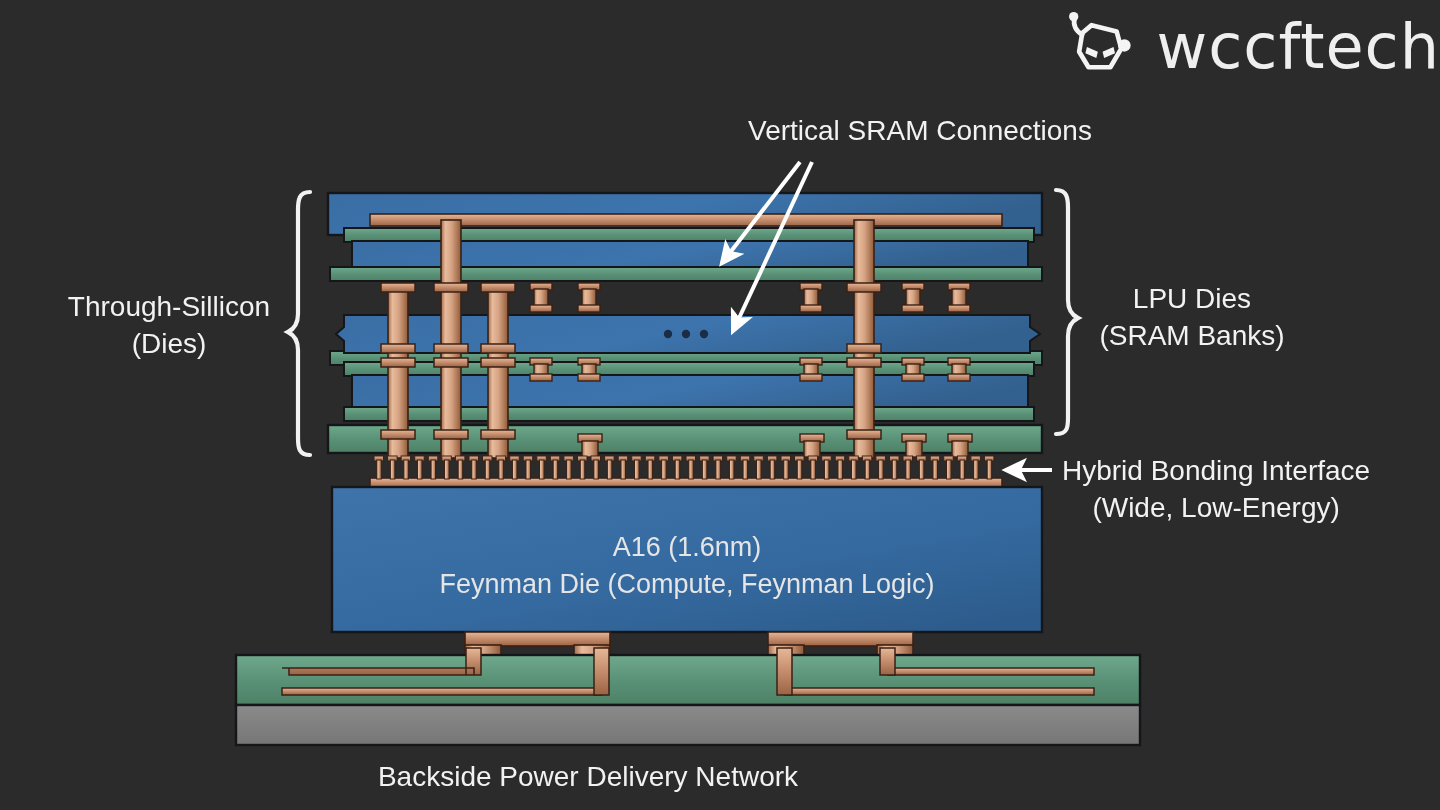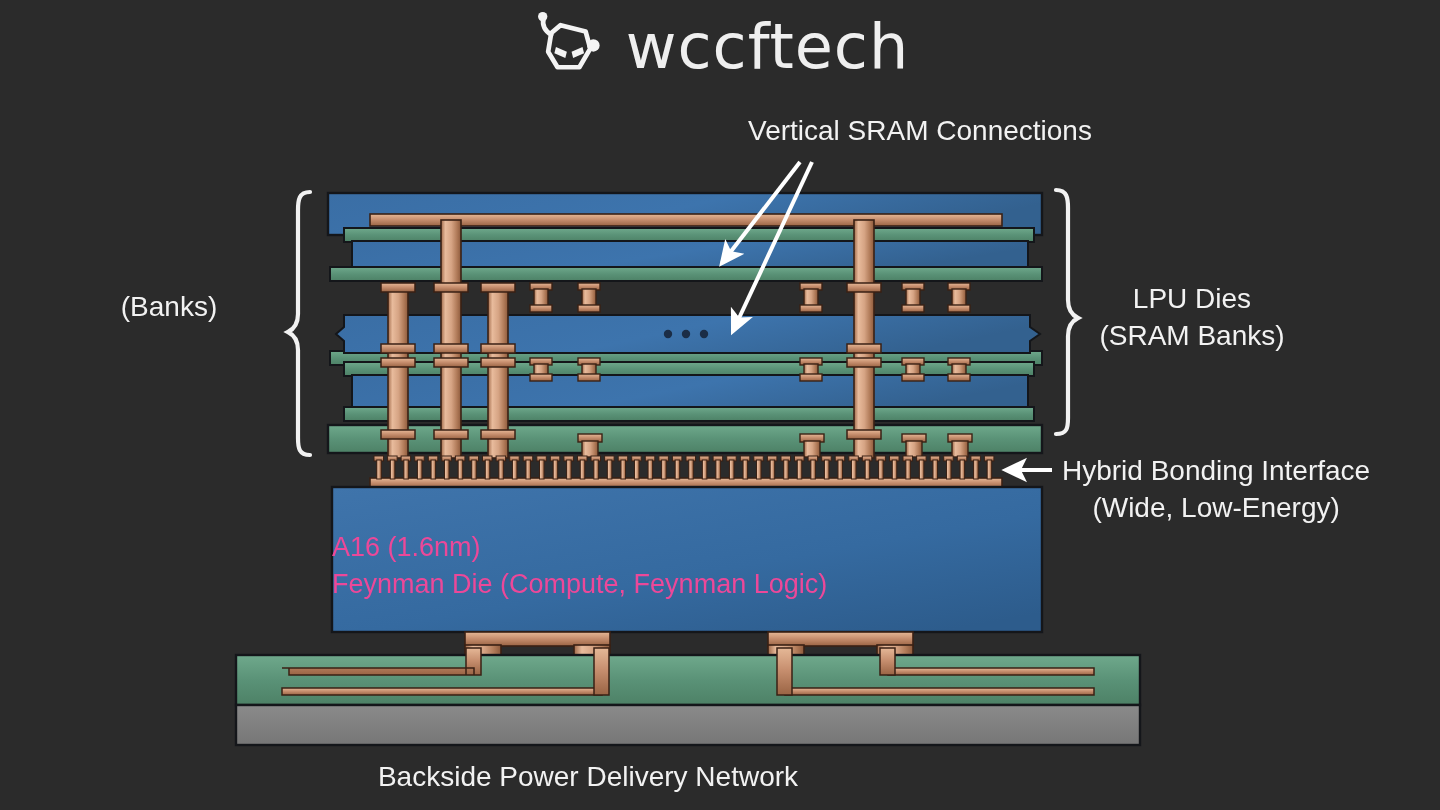--- a/index.html
+++ b/index.html
@@ -8,21 +8,21 @@
     width:1440px;height:810px;
     background:#2b2b2b;
     font-family:"Liberation Sans",sans-serif;
     overflow:hidden;position:relative;
   }
   #stage{position:absolute;left:0;top:0;width:1440px;height:810px;}
   #stage > svg{position:absolute;left:0;top:0;}
 
   .brand{
     position:absolute;left:0;top:8px;width:1440px;
-    display:flex;align-items:center;justify-content:center;gap:17px;
+    display:flex;align-items:center;justify-content:flex-end;gap:17px;
     pointer-events:none;
   }
   .brand-mark{width:78px;height:78px;flex:0 0 auto;}
   .brand-text{
     font-size:62px;letter-spacing:1px;color:#efefef;
     font-family:"DejaVu Sans",sans-serif;font-weight:400;
     line-height:1;
   }
 
   .lbl{
@@ -32,21 +32,21 @@
     text-align:center;white-space:nowrap;
   }
   #label-sram{left:748px;top:112px;}
   #label-tsv{left:40px;top:288px;text-align:center;width:258px;}
   #label-lpu{left:1092px;top:280px;text-align:center;width:200px;}
   #label-hybrid{left:1062px;top:452px;text-align:left;}
   #label-bpdn{left:0;top:758px;width:1176px;}
 
   .dietext{
     position:absolute;left:332px;top:529px;width:710px;
-    color:#ec4899;
+    text-align:center;color:#e5e5e5;
     font-family:"Liberation Sans",sans-serif;
     font-size:27px;line-height:1.38;
   }
 </style>
 </head>
 <body>
 
 <div id="stage">
 
   <svg width="1440" height="810" viewBox="0 0 1440 810">
@@ -383,21 +383,22 @@
       <path d="M66,50 L52,56 L54,64 L68,58 Z" fill="#f4f4f4"></path>
     </svg>
     <div class="brand-text">wccftech</div>
   </div>
 
   <div class="lbl" id="label-sram">
     <div>Vertical SRAM Connections</div>
   </div>
 
   <div class="lbl" id="label-tsv">
-    <div>(Banks)</div>
+    <div>Through-Sillicon</div>
+    <div>(Dies)</div>
   </div>
 
   <div class="lbl" id="label-hybrid">
     <div>Hybrid Bonding Interface</div>
     <div style="text-align:center">(Wide, Low-Energy)</div>
   </div>
 
   <div class="lbl" id="label-lpu">
     <div>LPU Dies</div>
     <div>(SRAM Banks)</div>

